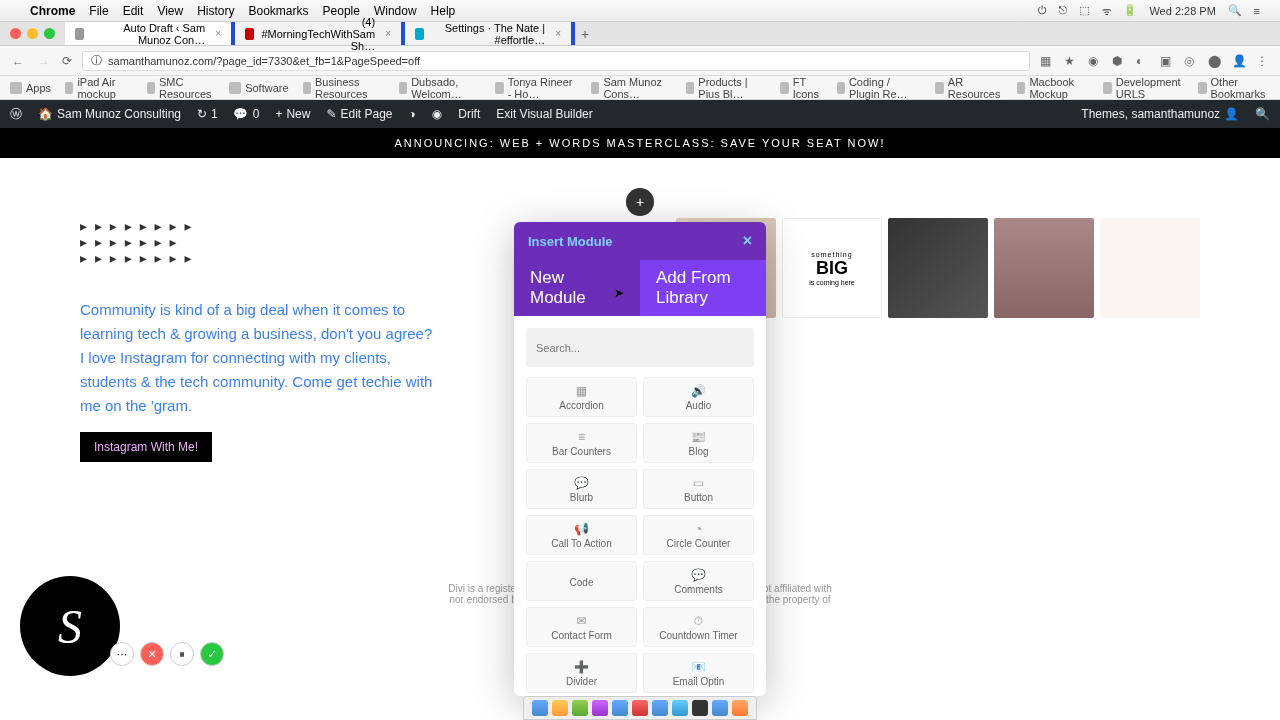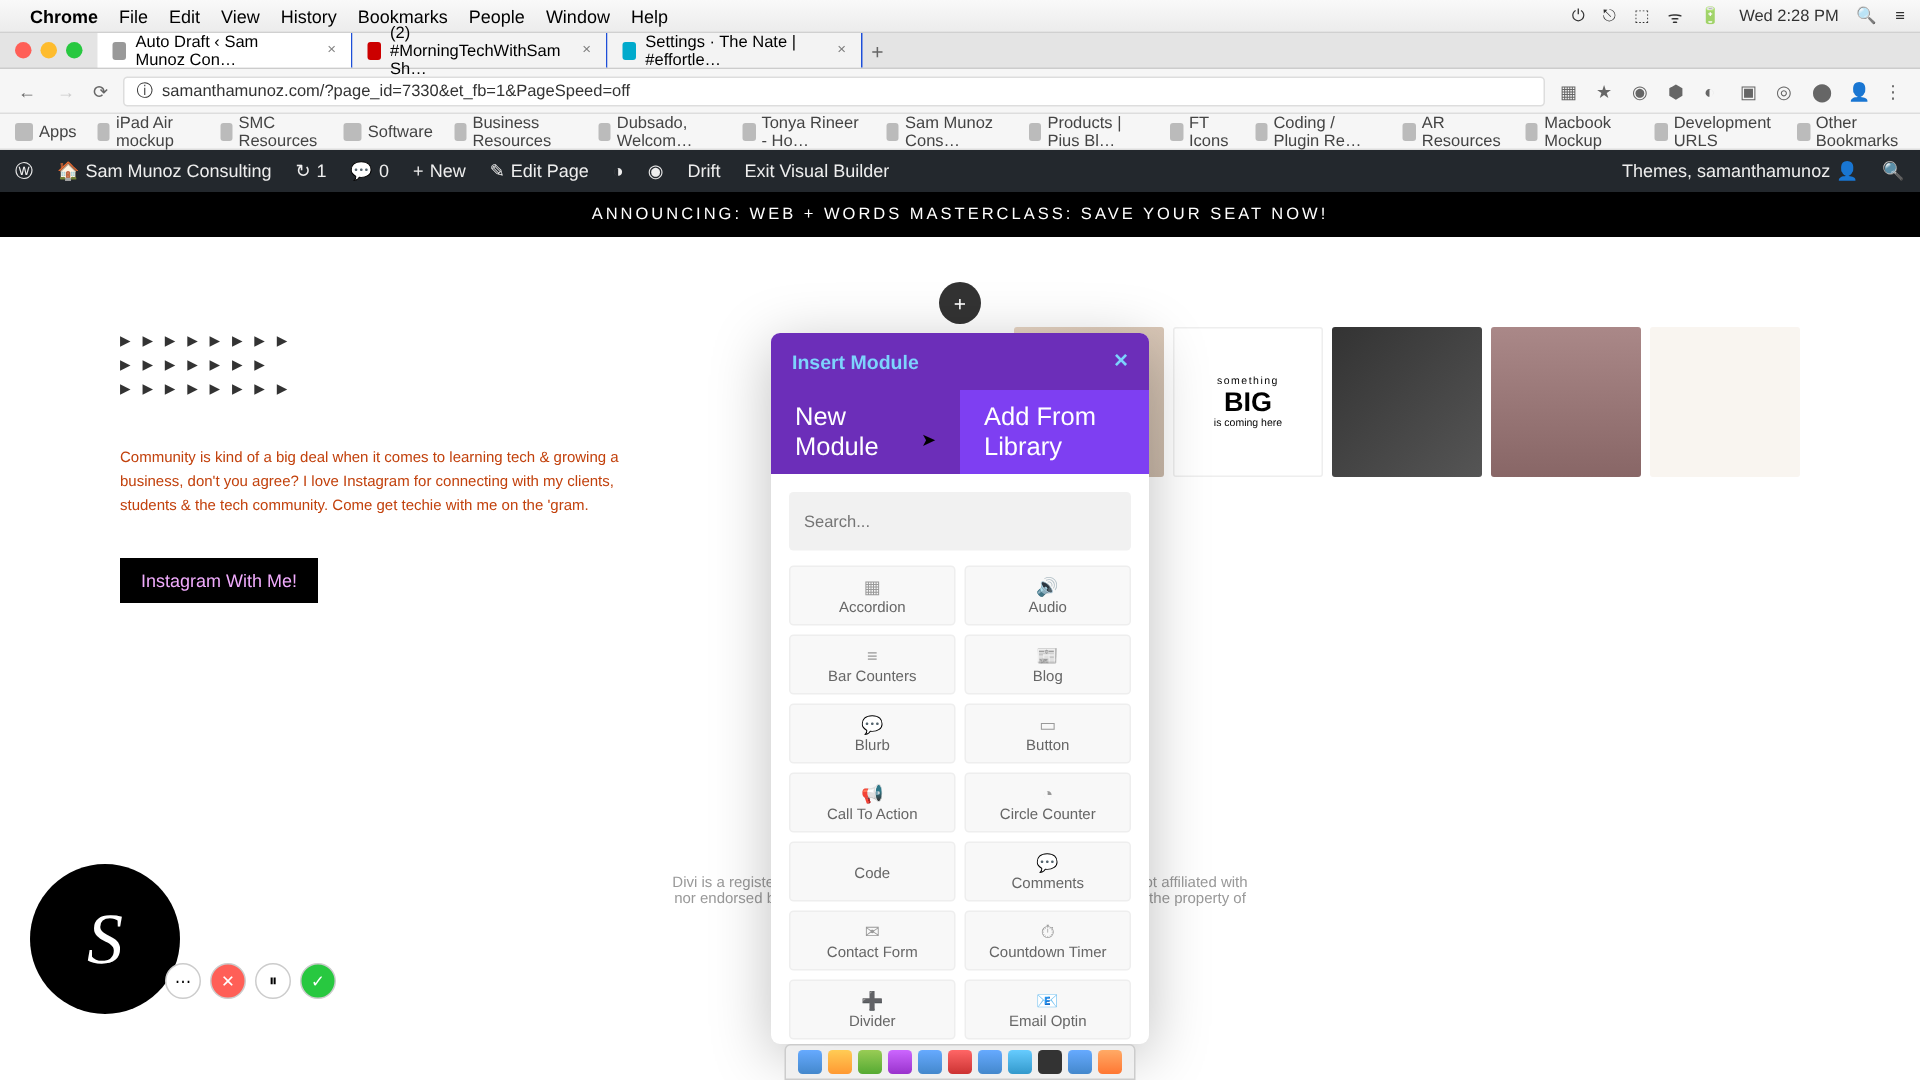--- a/index.html
+++ b/index.html
@@ -1,27 +1,27 @@
 <!DOCTYPE html>
 <html><head>
 <meta charset="utf-8">
 <style>
 * { margin:0; padding:0; box-sizing:border-box; font-family:-apple-system,BlinkMacSystemFont,"Segoe UI",Helvetica,Arial,sans-serif; }
 body { width:1280px; height:720px; overflow:hidden; background:#fff; position:relative; }
-.menubar { height:22px; background:linear-gradient(#f9f9f9,#ececec); border-bottom:1px solid #d0d0d0; display:flex; align-items:center; padding:0 10px; font-size:12px; }
+.menubar { height:22px; background:linear-gradient(#f9f9f9,#ececec); border-bottom:1px solid #d0d0d0; display:flex; align-items:center; padding:0 20px; font-size:12px; }
 .menubar .apple { margin-right:10px; }
 .menubar .app { font-weight:600; margin-right:14px; }
 .menubar .menu-item { margin-right:14px; cursor:default; }
 .menubar .right { margin-left:auto; display:flex; gap:12px; align-items:center; font-size:11px; }
 .menubar .right span { opacity:.8; }
 .tabbar { height:24px; background:#e4e4e4; display:flex; align-items:center; border-bottom:1px solid #ccc; }
 .traffic { display:flex; gap:6px; padding:0 10px; }
 .tl { width:11px; height:11px; border-radius:50%; }
 .tl.red{background:#ff5f57}.tl.yel{background:#febc2e}.tl.grn{background:#28c840}
-.tab { display:flex; align-items:center; gap:6px; padding:0 10px; height:100%; border-right:1px solid #1d4ed8; font-size:11px; background:#f3f3f3; max-width:170px; }
+.tab { display:flex; align-items:center; gap:6px; padding:0 10px; height:100%; border-right:4px solid #1d4ed8; font-size:11px; background:#f3f3f3; max-width:170px;text-align:right; }
 .tab.active{background:#fff;}
 .tab .favicon{width:12px;height:12px;background:#999;border-radius:2px;}
 .tab .close{font-size:10px;opacity:.5;margin-left:4px;}
 .newtab{width:20px;text-align:center;font-size:14px;color:#666;}
 .addrbar { height:30px; background:#f6f6f6; display:flex; align-items:center; padding:0 10px; gap:10px; border-bottom:1px solid #ddd; font-size:12px; }
 .nav-btn{color:#666;width:16px;text-align:center;}
 .reload{color:#666;}
 .url-field{flex:1; height:20px; background:#fff; border:1px solid #ddd; border-radius:3px; padding:0 8px; font-size:11px; display:flex; align-items:center; color:#333;}
 .addr-icons{display:flex;gap:10px;color:#666;}
 .addr-icons span{width:14px;height:14px;display:inline-block;}
@@ -29,21 +29,21 @@
 .bmbar .bm{display:flex;align-items:center;gap:4px;}
 .bmbar .bm .bicn{width:12px;height:12px;background:#bbb;border-radius:2px;}
 .wpbar { height:28px; background:#23282d; color:#eee; display:flex; align-items:center; padding:0 10px; gap:16px; font-size:12px; }
 .wpbar .wpitem{display:flex;align-items:center;gap:4px;}
 .wpbar .right{margin-left:auto;}
 .announce{height:30px;background:#000;color:#fff;display:flex;align-items:center;justify-content:center;font-size:11px;letter-spacing:2px;text-transform:uppercase;}
 .page{position:relative;height:calc(100% - 22px - 24px - 30px - 24px - 28px - 30px - 24px);background:#fff;}
 .content{display:flex;gap:30px;padding:60px 80px 0;position:relative;}
 .col-left{flex:0 0 360px;}
 .pattern{height:60px;font-size:14px;letter-spacing:2px;color:#333;margin-bottom:20px;}
-.para{font-size:10px;line-height:1.6;color:#c2410c;margin-bottom:26px;}
+.para{font-size:15px;line-height:1.6;color:#3b82f6;margin-bottom:14px;}
 .igbtn{background:#000;color:#f0abfc;padding:8px 14px;font-size:12px;display:inline-block;}
 .col-right{flex:1;display:flex;flex-wrap:wrap;gap:6px;justify-content:flex-end;}
 .tile{width:100px;height:100px;background:#ddd;border-radius:2px;overflow:hidden;position:relative;}
 .tile.t1{background:linear-gradient(135deg,#e8d5c4,#c9b8a8);}
 .tile.t2{background:#fff;border:1px solid #eee;display:flex;flex-direction:column;align-items:center;justify-content:center;font-size:9px;}
 .tile.t3{background:linear-gradient(135deg,#333,#555);}
 .tile.t4{background:linear-gradient(#a88,#866);}
 .tile.t5{background:#f9f5f0;}
 .logo-badge{position:absolute;bottom:20px;left:20px;width:100px;height:100px;background:#000;border-radius:50%;display:flex;align-items:center;justify-content:center;color:#fff;font-size:48px;font-style:italic;font-family:cursive;}
 .rec-controls{position:absolute;bottom:30px;left:110px;display:flex;gap:6px;}
@@ -103,21 +103,21 @@
     <div class="tl yel"></div>
     <div class="tl grn"></div>
   </div>
   <div class="tab active">
       <span class="favicon"></span>
       <span>Auto Draft ‹ Sam Munoz Con…</span>
       <span class="close">×</span>
     </div>
   <div class="tab">
       <span class="favicon" style="background:#c00"></span>
-      <span>(2) #MorningTechWithSam Sh…</span>
+      <span>(4) #MorningTechWithSam Sh…</span>
       <span class="close">×</span>
     </div>
   <div class="tab">
       <span class="favicon" style="background:#0ac"></span>
       <span>Settings · The Nate | #effortle…</span>
       <span class="close">×</span>
     </div>
   <div class="newtab">+</div>
 </div>
 

